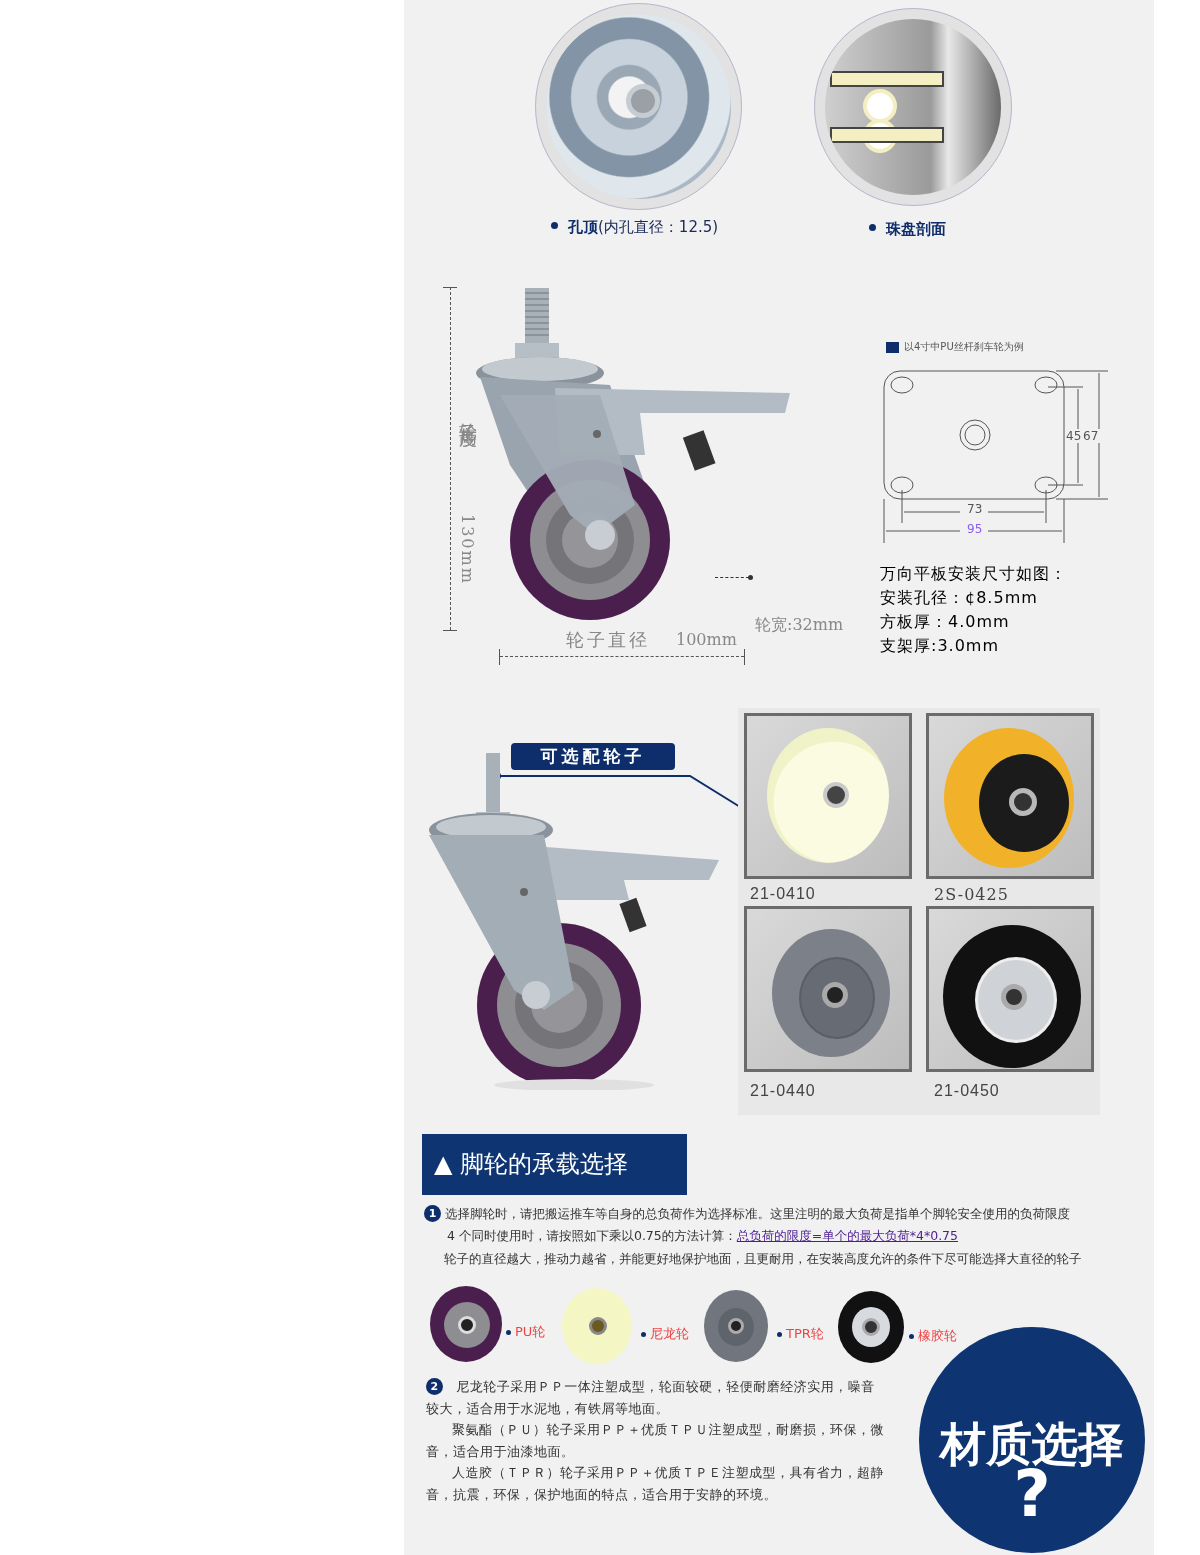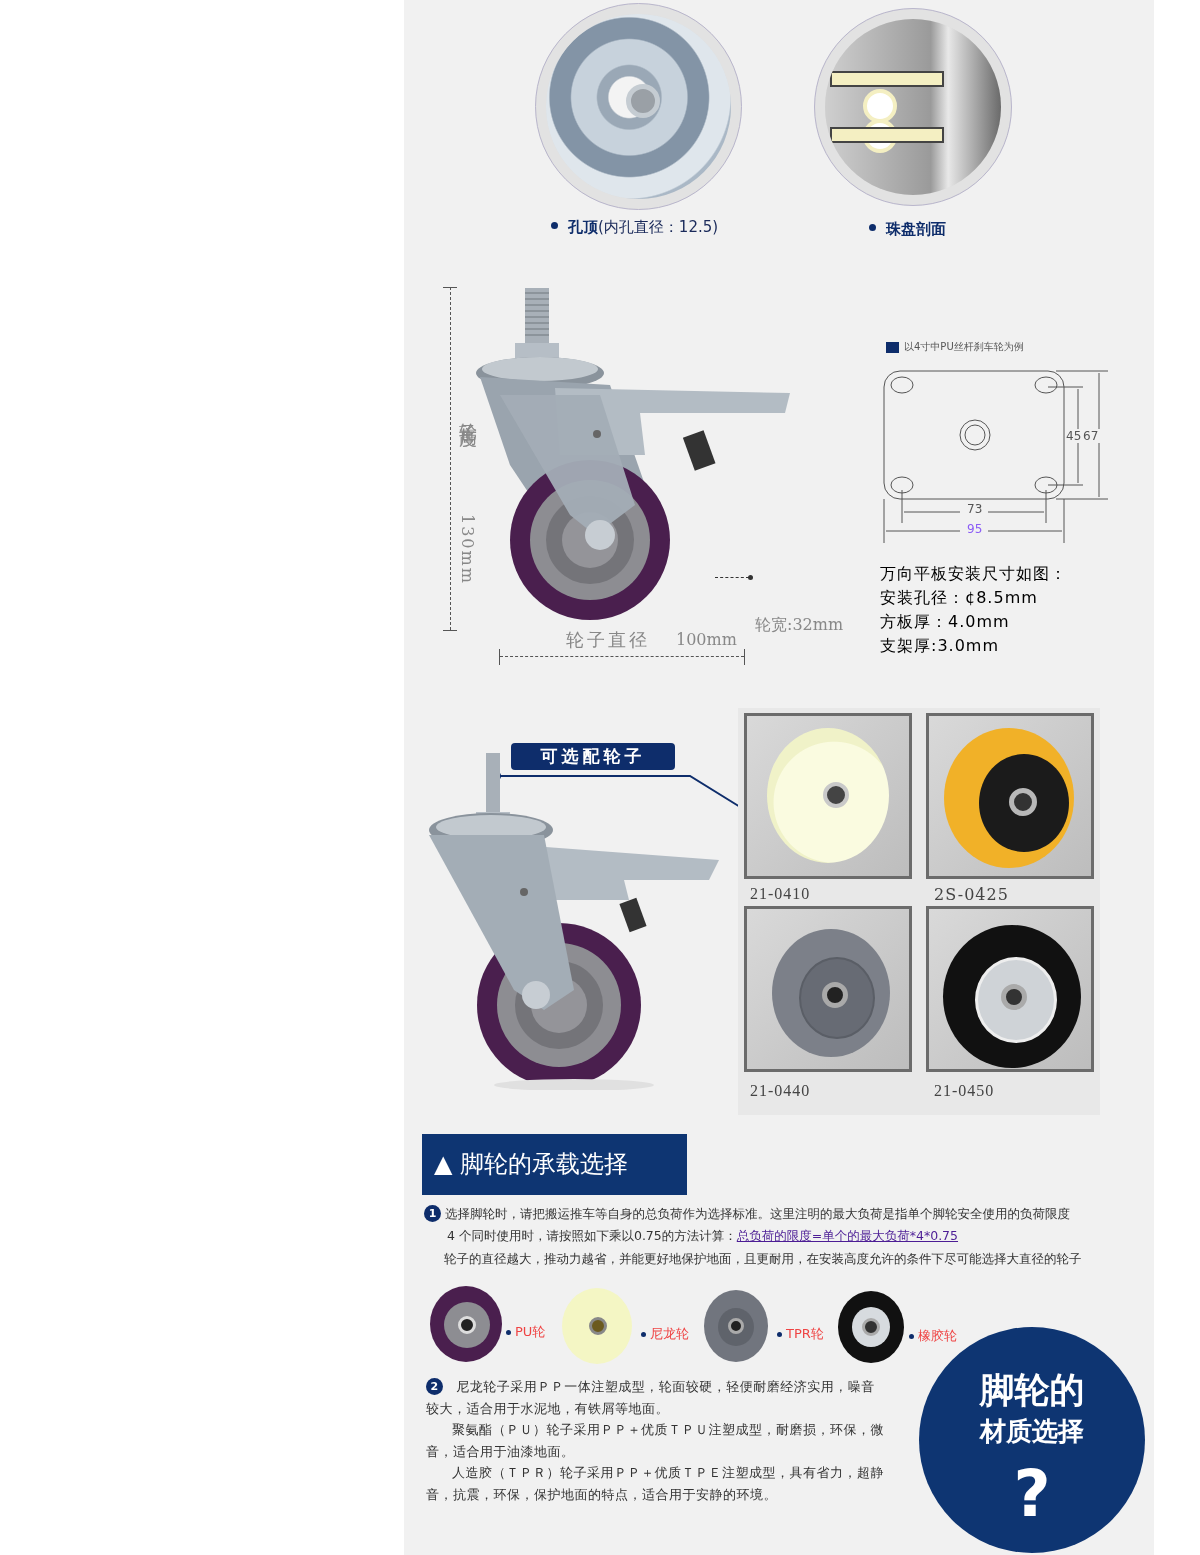--- a/index.html
+++ b/index.html
@@ -22,42 +22,42 @@
   .spec-legend { position:absolute; left:886px; top:340px; font-size:10px; color:#555; white-space:nowrap; }
   .spec-legend .sq { display:inline-block; width:13px; height:11px; background:#0e2d6b; margin-right:5px; vertical-align:middle; }
   .spec-lines { position:absolute; left:880px; top:562px; font-size:16px; color:#000000; line-height:24px; letter-spacing:1px; }
 
   
   .opt-badge { position:absolute; left:511px; top:743px; width:164px; height:27px; background:#0e2d6b; color:#fff;
                border-radius:4px; font-size:17px; text-align:center; line-height:27px; letter-spacing:4px; font-weight:bold; }
   .wheel-grid { position:absolute; left:738px; top:708px; width:362px; height:407px; background:#e8e8e8; }
   .wheel-tile { position:absolute; width:162px; height:160px; border:3px solid #6b6b6b;
                 background:linear-gradient(135deg,#d9d9d9 0%,#bdbdbd 100%); overflow:hidden; }
-  .wheel-code { position:absolute; font-size:16px; color:#444; letter-spacing:1px; font-family:Liberation Serif, serif; }
+  .wheel-code { position:absolute; font-size:16px; color:#444; letter-spacing:1px; font-family:Liberation Sans, sans-serif; }
 
   
   .section-head { position:absolute; left:422px; top:1134px; width:265px; height:61px; background:#0e3572; color:#fff;
                   font-size:24px; line-height:61px; padding-left:12px; box-sizing:border-box; white-space:nowrap; }
   .para { position:absolute; font-size:12.5px; color:#333; white-space:nowrap; line-height:22px; }
   .num-badge { display:inline-block; width:17px; height:17px; border-radius:50%; background:#0e2d6b; color:#fff;
                font-size:11px; font-weight:bold; text-align:center; line-height:17px; margin-right:4px; vertical-align:middle; position:relative; top:-1px; }
   .para a { color:#4c1d95; text-decoration:underline; }
 
   .mat-item { position:absolute; }
   .mat-label { position:absolute; font-size:13px; color:#ef4444; white-space:nowrap; }
   .mat-label .dot { display:inline-block; width:5px; height:5px; border-radius:50%; background:#0e2d6b; margin-right:4px; vertical-align:middle; }
 
   .desc { position:absolute; left:426px; top:1376px; width:460px; font-size:13px; color:#333; line-height:21.5px; letter-spacing:0.5px; }
   .desc p { margin:0; }
   .indent { text-indent:2em; }
 
   .big-circle { position:absolute; left:919px; top:1327px; width:226px; height:226px; border-radius:50%; background:#0e3572;
                 color:#fff; text-align:center; font-weight:bold; }
   .big-circle .l1 { position:absolute; top:40px; left:0; right:0; font-size:35px; }
-  .big-circle .l2 { position:absolute; top:87px; left:0; right:0; font-size:26px; }
+  .big-circle .l2 { position:absolute; top:87px; left:0; right:0; font-size:46px; }
   .big-circle .l3 { position:absolute; top:130px; left:0; right:0; font-size:64px; }
 </style>
 </head>
 <body>
 
 <div class="panel"></div>
 
 <div class="detail-circle" style="left:535px;top:3px;width:205px;height:205px;">
   <div class="detail-inner" style="left:10px;top:10px;width:185px;height:185px;background:radial-gradient(circle at 45% 45%, #f3f3f3 0 14%, #9aa8b6 15% 22%, #c7d2dc 23% 40%, #8394a6 41% 55%, #dfe6ec 56% 70%, #aab8c6 71%);">
     <div style="position:absolute;left:80px;top:70px;width:24px;height:24px;border-radius:50%;background:#9aa0a6;border:5px solid #c5ccd2;"></div>
@@ -253,16 +253,15 @@
 </div>
 <div class="mat-label" style="left:909px;top:1327px;"><span class="dot"></span><span>橡胶轮</span></div>
 
 <div class="desc">
   <p><span class="num-badge">2</span>&nbsp;&nbsp;<span>尼龙轮子采用ＰＰ一体注塑成型，轮面较硬，轻便耐磨经济实用，噪音较大，适合用于水泥地，有铁屑等地面。</span></p>
   <p class="indent">聚氨酯（ＰＵ）轮子采用ＰＰ＋优质ＴＰＵ注塑成型，耐磨损，环保，微音，适合用于油漆地面。</p>
   <p class="indent">人造胶（ＴＰＲ）轮子采用ＰＰ＋优质ＴＰＥ注塑成型，具有省力，超静音，抗震，环保，保护地面的特点，适合用于安静的环境。</p>
 </div>
 
 <div class="big-circle">
-  <div class="l1">脚轮的</div>
   <div class="l2">材质选择</div>
   <div class="l3">?</div>
 </div>
 
 </body></html>

